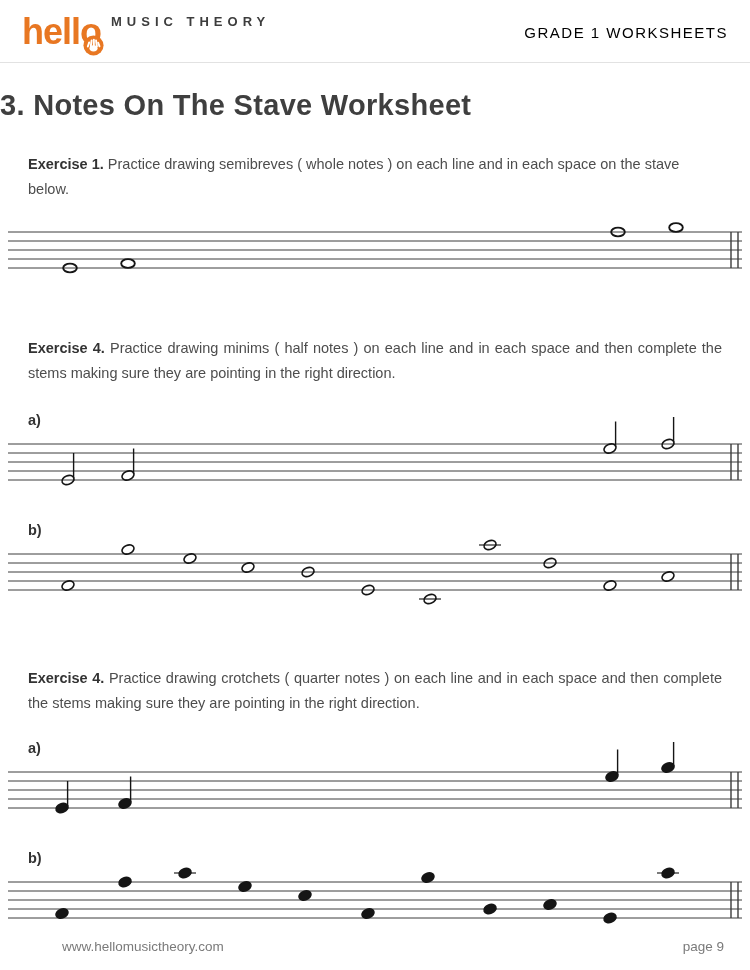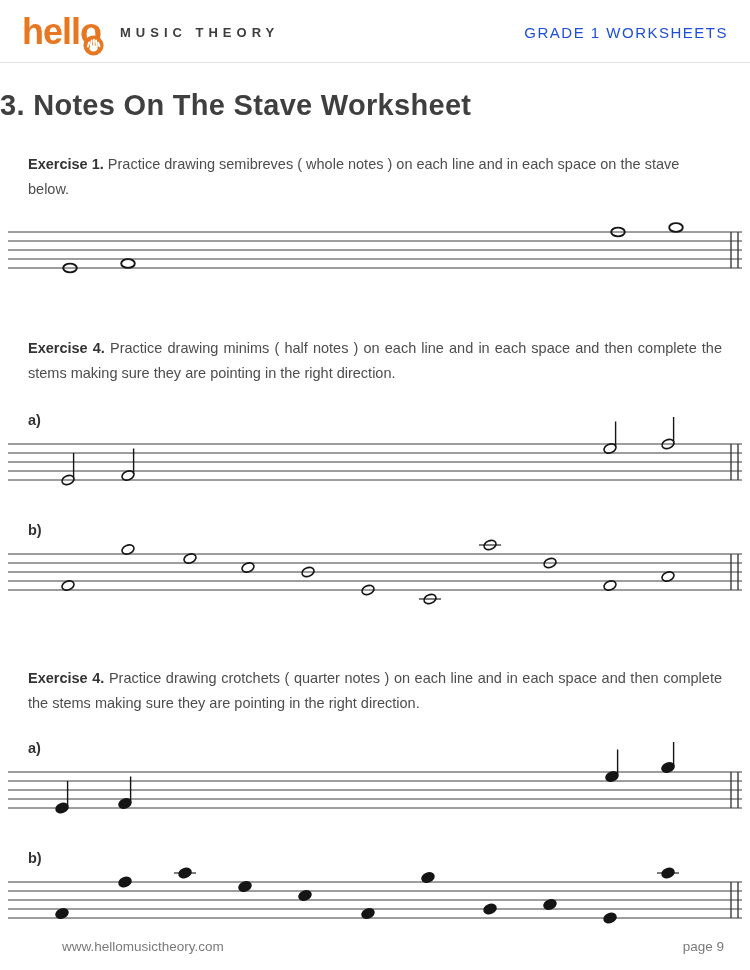--- a/index.html
+++ b/index.html
@@ -10,34 +10,34 @@
     color:#4a4a4a;
   }
   .page { width:750px; height:970px; background:#fff; position:relative; }
 
   
   .header {
     display:flex; justify-content:space-between; align-items:center;
     padding:14px 22px 12px 22px;
     border-bottom:1px solid #e2e2e2;
   }
-  .logo { display:flex; align-items:center; gap:19px; }
+  .logo { display:flex; align-items:flex-start; gap:10px; }
   .logo-hello {
     font-size:36px; font-weight:bold; color:#e87722;
     letter-spacing:-1px; position:relative; line-height:1;
   }
   .logo-hello .hand-badge {
     position:absolute; right:-3px; bottom:3px; width:21px; height:21px;
   }
   .logo-sub {
     font-size:13px; font-weight:bold; color:#3d3d3d;
     letter-spacing:5px;
   }
   .header-right {
-    font-size:15px; color:#1d4ed8; letter-spacing:1.5px; font-weight:400;
+    font-size:15px; color:#000000; letter-spacing:1.5px; font-weight:400;
   }
 
   
   .title {
     text-align:left; font-size:29px; font-weight:bold; color:#3f3f3f;
     margin-top:26px; letter-spacing:0.3px;
   }
 
   
   .ex-text {

